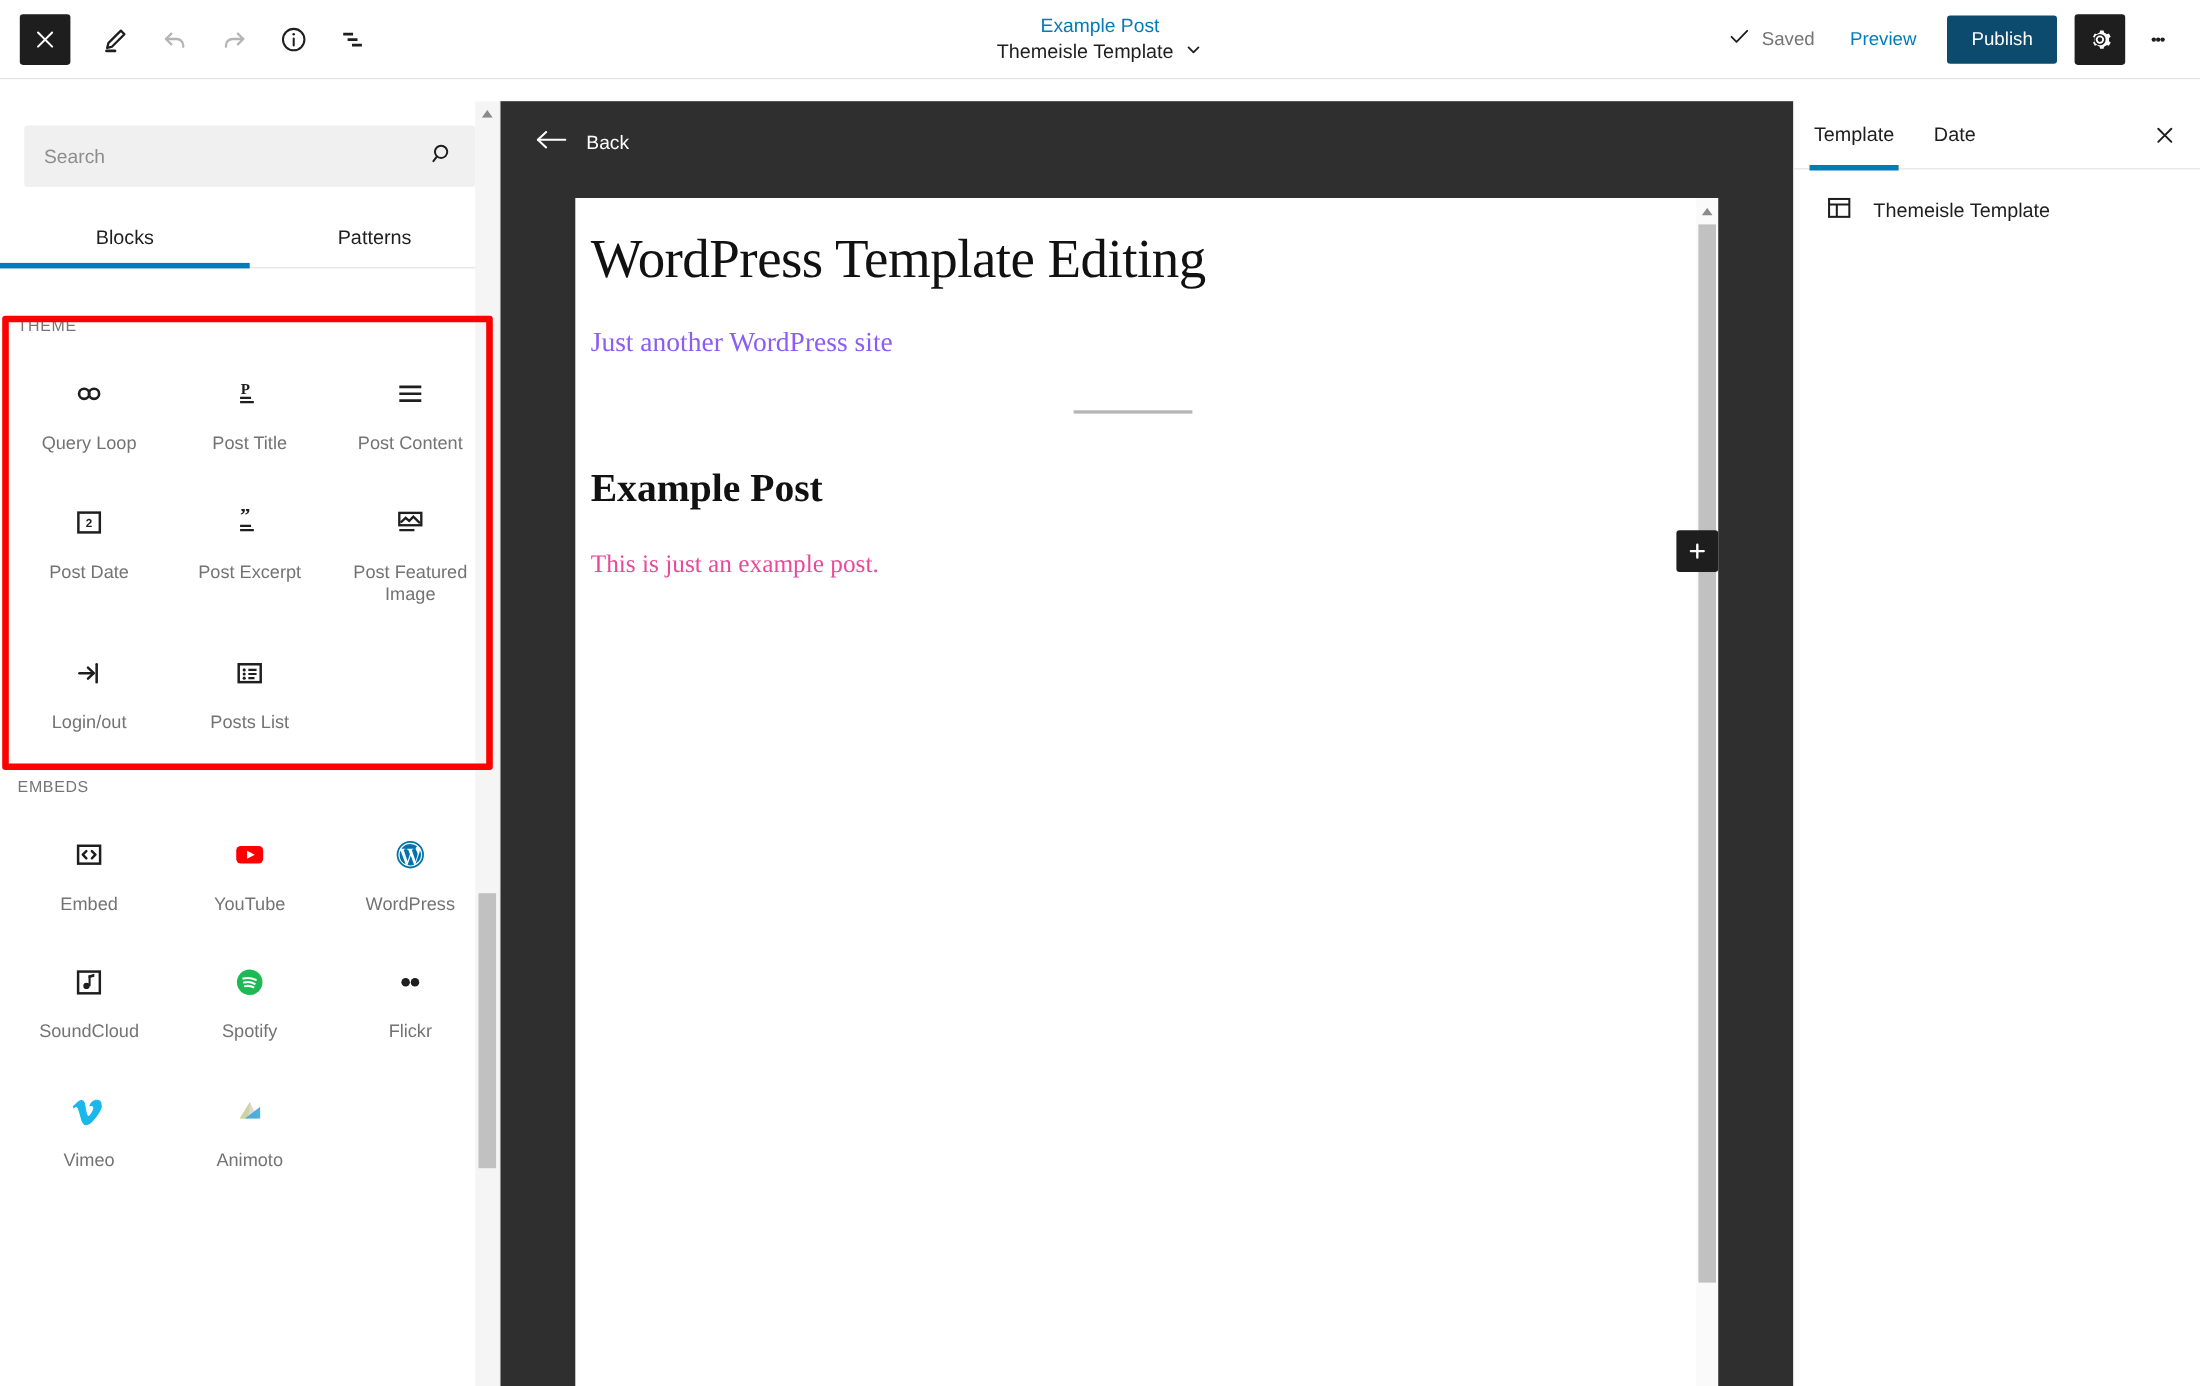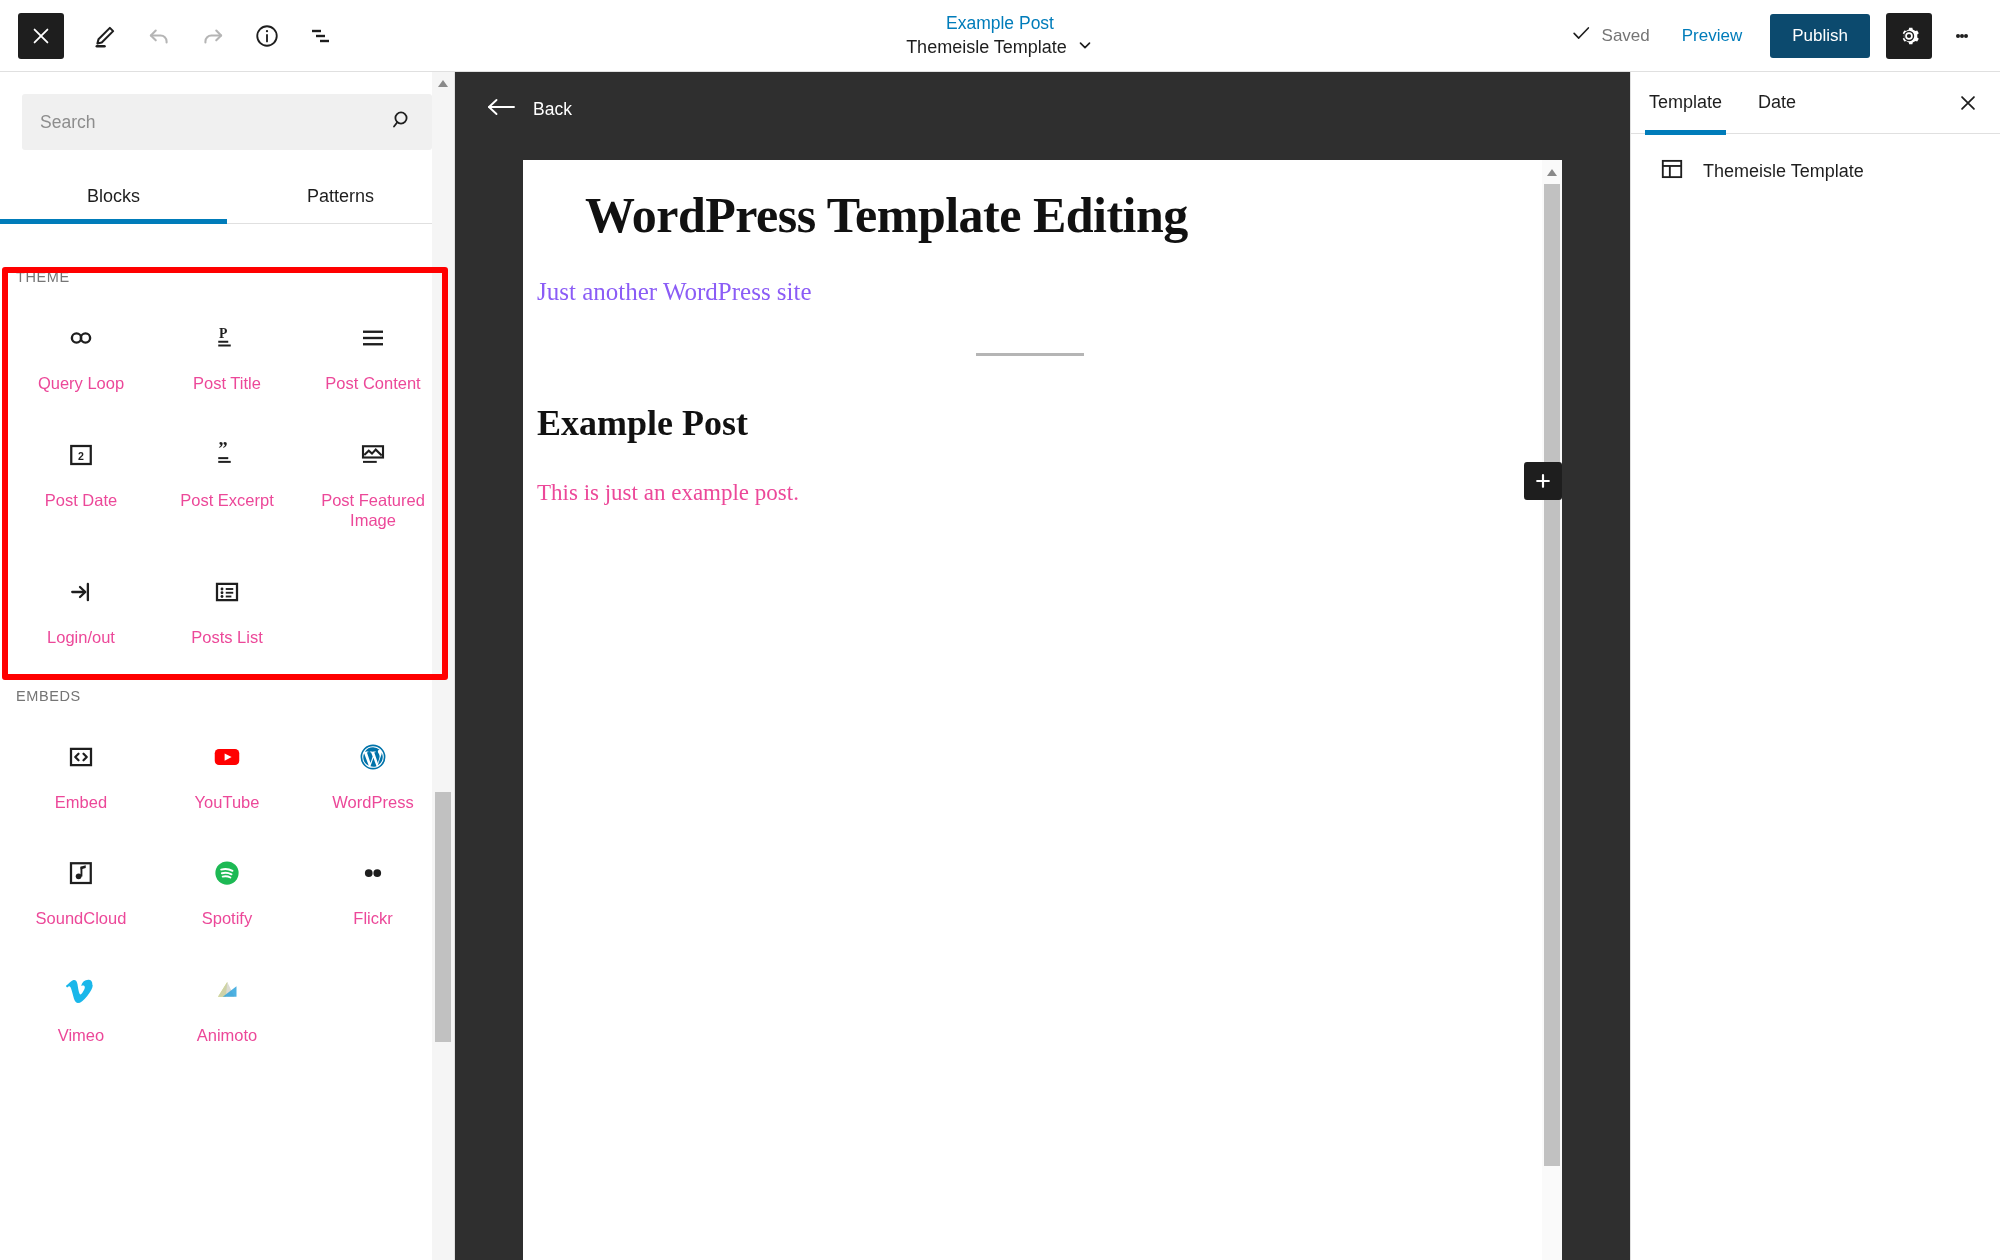--- a/index.html
+++ b/index.html
@@ -1,21 +1,21 @@
 <!DOCTYPE html>
 <html><head>
 <meta charset="utf-8">
 <style>
   * { box-sizing: border-box; margin: 0; padding: 0; }
   html, body {
     width: 2000px; height: 1260px;
     font-family: "Liberation Sans", sans-serif;
     background: #fff; overflow: hidden;
   }
-  #app { position: relative; width: 2000px; height: 1260px; display: flex; flex-direction: column; }
+  #app { position: relative; width: 2000px; height: 1260px; display: flex; flex-direction: column; gap: 20px; }
 
   
   .topbar {
     height: 72px; min-height: 72px;
     background: #fff; border-bottom: 1px solid #e0e0e0;
     display: flex; align-items: center; position: relative;
     padding: 0 18px;
   }
   .tb-left { display: flex; align-items: center; gap: 4px; }
   .icon-btn {
@@ -86,41 +86,41 @@
   .sect-title {
     font-size: 14.5px; letter-spacing: .6px; color: #757575; padding: 22px 0 10px 16px;
     text-transform: uppercase;
   }
   .grid { display: grid; grid-template-columns: repeat(3, 1fr); padding: 0 8px; }
   .blk {
     display: flex; flex-direction: column; align-items: center; justify-content: flex-start;
     padding: 22px 6px 18px 6px; cursor: pointer; border-radius: 3px; min-height: 110px;
   }
   .blk .gl { height: 42px; display: flex; align-items: center; justify-content: center; color: #1e1e1e; }
-  .blk .lbl { margin-top: 14px; font-size: 16.5px; color: #ec4899; text-align: center; line-height: 1.25; }
+  .blk .lbl { margin-top: 14px; font-size: 16.5px; color: #737373; text-align: center; line-height: 1.25; }
 
   .redbox {
     position: absolute; left: 2px; top: 195px; width: 446px; height: 413px;
     border: 6px solid #ff0000; border-radius: 3px; pointer-events: none; z-index: 5;
   }
 
   .lsb-track { position: absolute; right: 0; top: 0; width: 22px; bottom: 0; background: #f5f5f5; }
   .lsb-thumb { position: absolute; right: 3px; top: 720px; width: 16px; height: 250px; background: #c1c1c1; border-radius: 0; }
   .lsb-arrow { position:absolute; right:3px; top:2px; width:16px; height:18px; display:flex; align-items:center; justify-content:center; }
 
   
   .canvas { flex: 1; background: #2f2f2f; position: relative; min-width: 0; overflow: hidden; }
   .back-row { display: flex; align-items: center; gap: 18px; padding: 24px 0 18px 32px; color: #fff; cursor: pointer; width: max-content; }
   .back-row .bl { font-size: 17.5px; }
   .doc {
     position: absolute; left: 68px; right: 68px; top: 88px; bottom: -1px;
     background: #fff; overflow: hidden;
   }
   .doc-pad { padding: 26px 40px 0 14px; }
-  .site-title { font-family: "Liberation Serif", serif; font-size: 50px; font-weight: 700; color: #111; letter-spacing: -.5px; margin-left: 48px; }
+  .site-title { font-family: "Liberation Serif", serif; font-size: 50px; font-weight: 400; color: #111; letter-spacing: -.5px; }
   .tagline { font-family: "Liberation Serif", serif; font-size: 25px; color: #8b5cf6; margin-top: 34px; }
   .sep { width: 108px; height: 3px; background: #b5b5b5; margin: 47px auto 0 auto; }
   .post-title { font-family: "Liberation Serif", serif; font-size: 36px; font-weight: 700; color: #111; margin-top: 46px; }
   .post-body { font-family: "Liberation Serif", serif; font-size: 23px; color: #ec4899; margin-top: 36px; }
   .add-block {
     position: absolute; right: 68px; top: 390px; width: 38px; height: 38px;
     background: #1e1e1e; color: #fff; display: flex; align-items: center; justify-content: center;
     border-radius: 3px; cursor: pointer; font-size: 26px; line-height: 1;
   }
   .csb-track { position: absolute; right: 0; top: 0; width: 20px; bottom: 0; background: #fafafa; }

